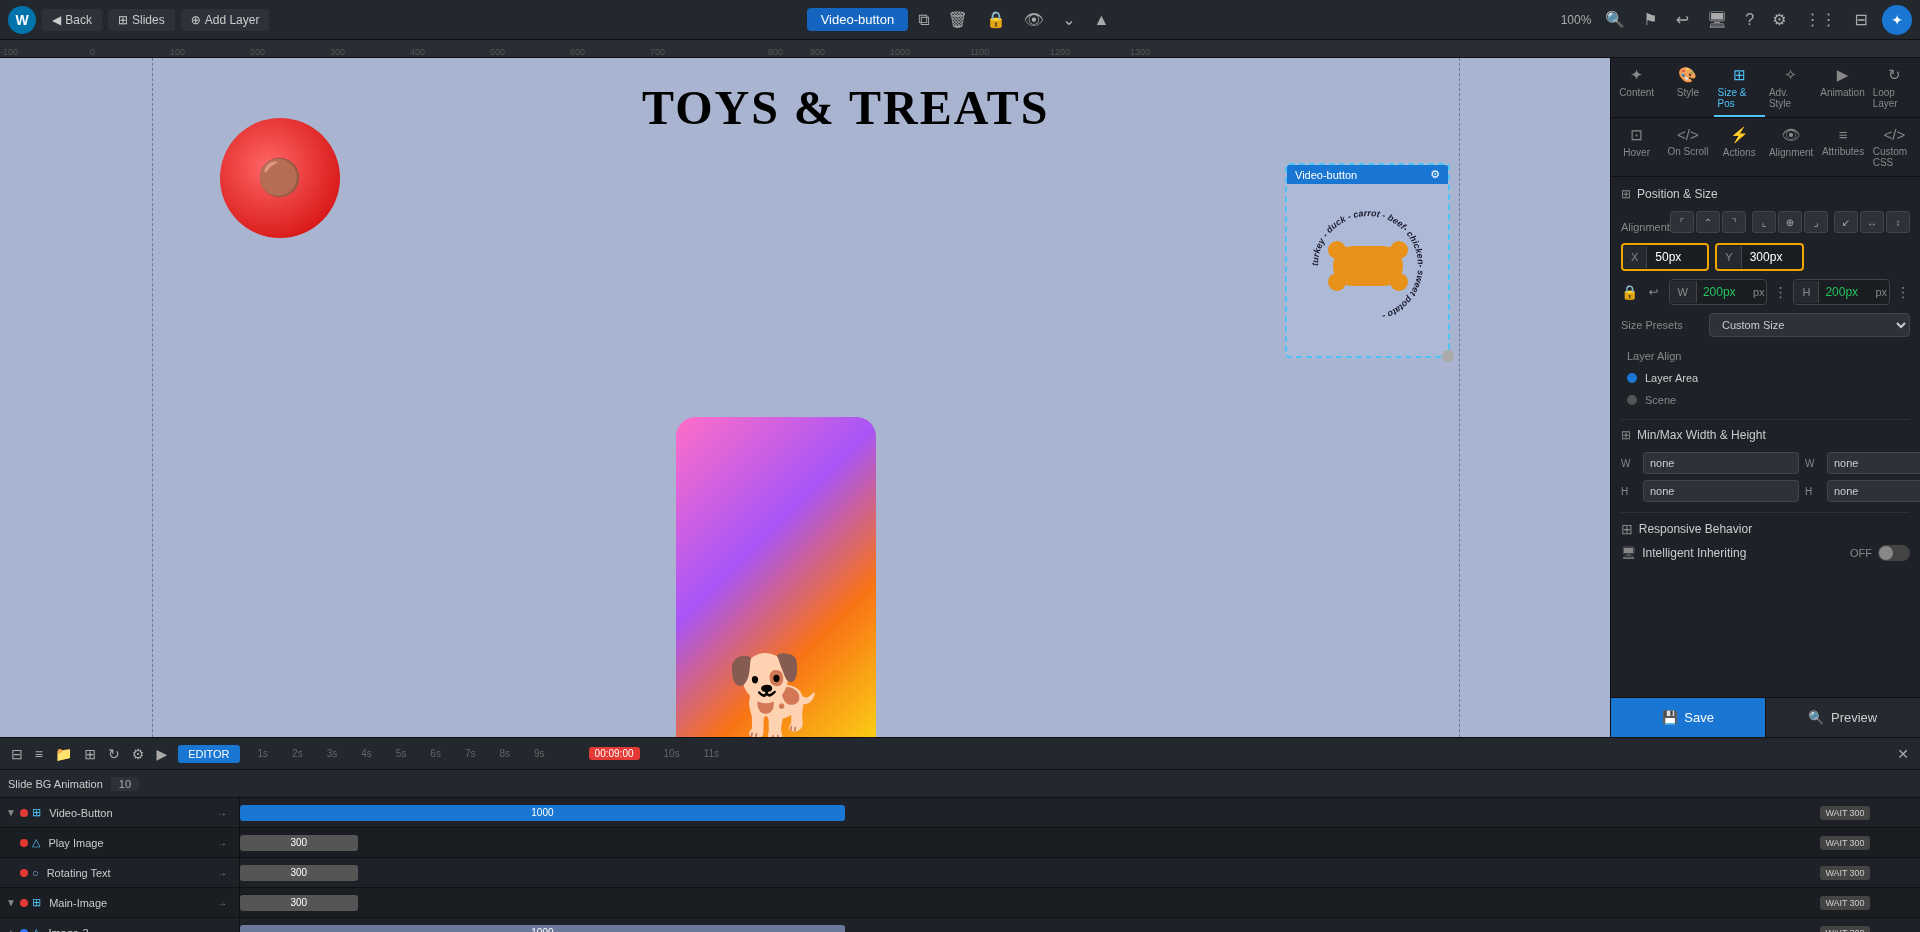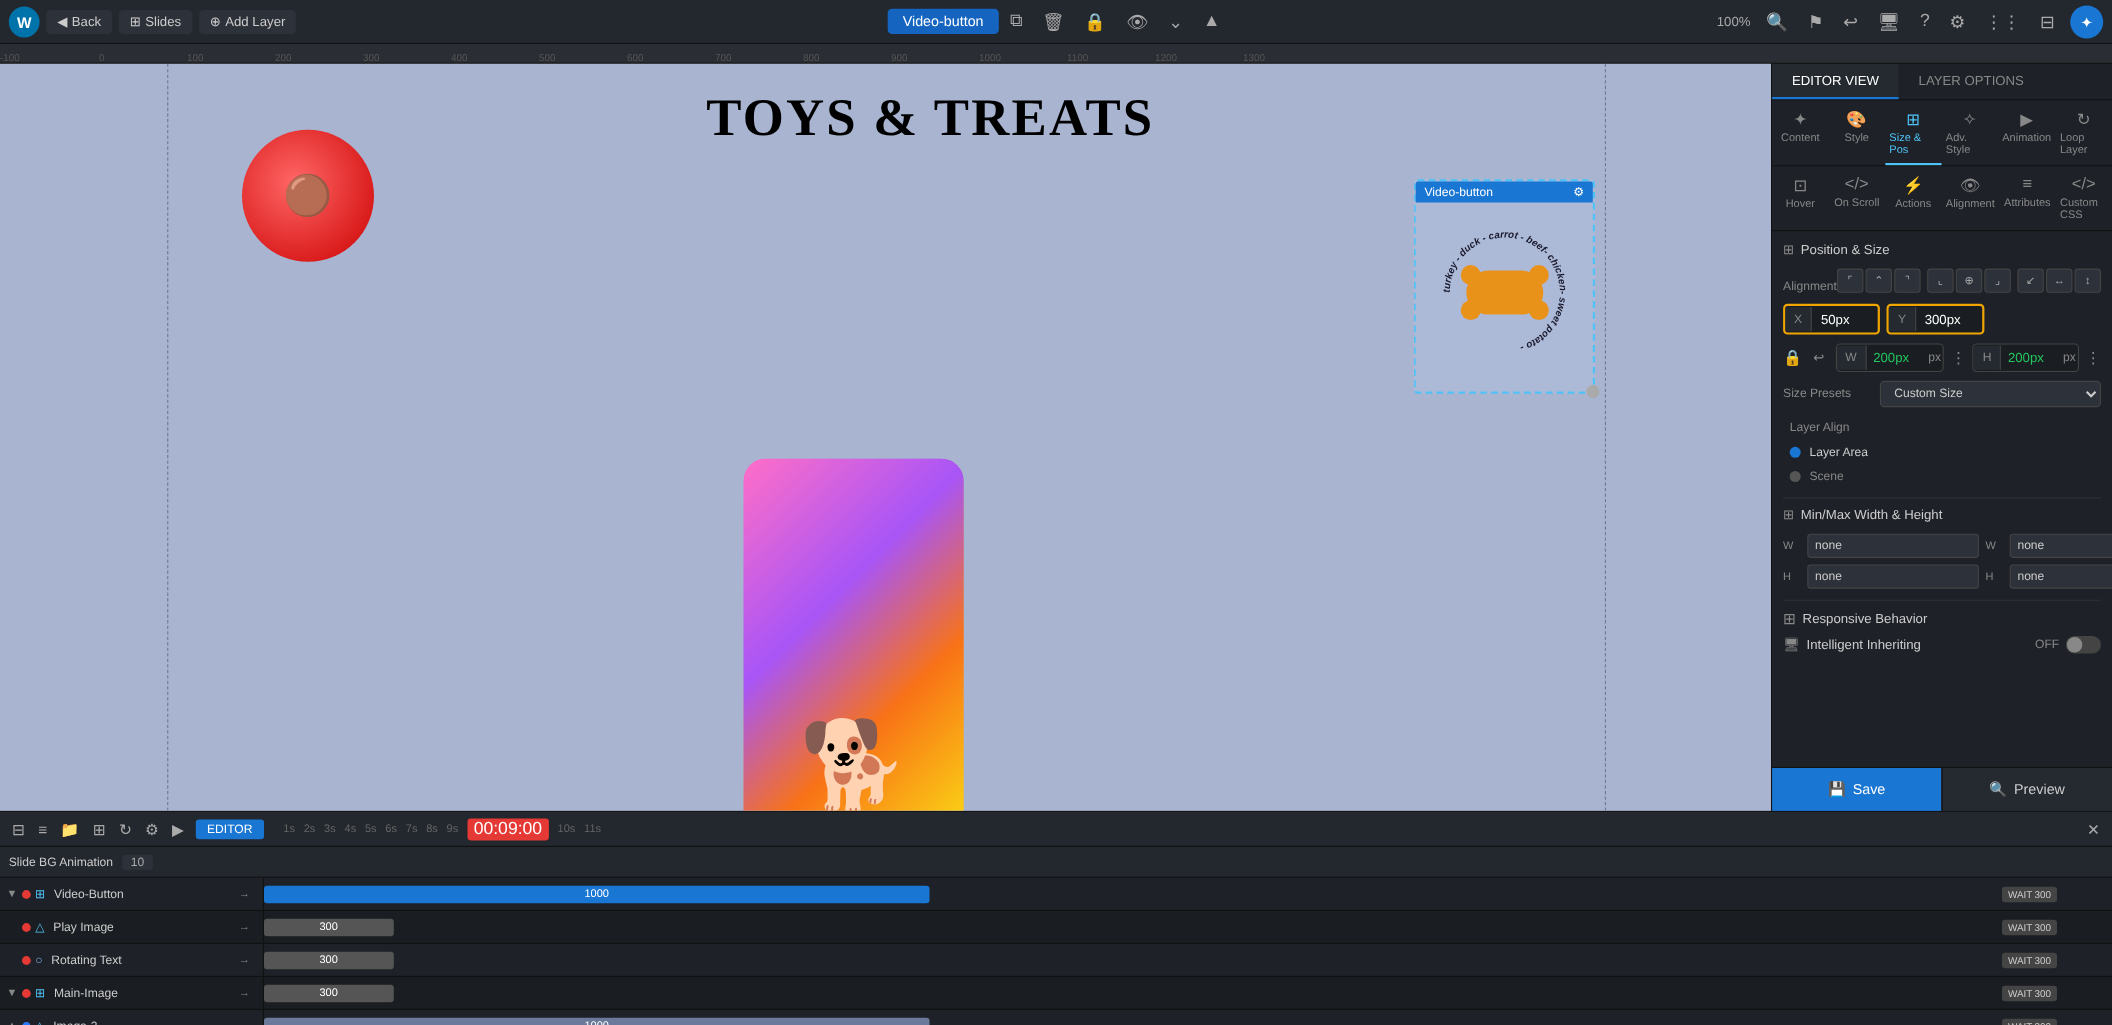--- a/index.html
+++ b/index.html
@@ -184,21 +184,21 @@
   <div style="position:relative; width:100%; height:100%;">
     <span class="ruler-tick" style="left:0px;">-100</span>
     <span class="ruler-tick" style="left:90px;">0</span>
     <span class="ruler-tick" style="left:170px;">100</span>
     <span class="ruler-tick" style="left:250px;">200</span>
     <span class="ruler-tick" style="left:330px;">300</span>
     <span class="ruler-tick" style="left:410px;">400</span>
     <span class="ruler-tick" style="left:490px;">500</span>
     <span class="ruler-tick" style="left:570px;">600</span>
     <span class="ruler-tick" style="left:650px;">700</span>
-    <span class="ruler-tick" style="left:730px;">800</span>
+    <span class="ruler-tick" style="left:768px;">800</span>
     <span class="ruler-tick" style="left:810px;">900</span>
     <span class="ruler-tick" style="left:890px;">1000</span>
     <span class="ruler-tick" style="left:970px;">1100</span>
     <span class="ruler-tick" style="left:1050px;">1200</span>
     <span class="ruler-tick" style="left:1130px;">1300</span>
   </div>
 </div>
 
 <div class="main-layout">
 
@@ -245,24 +245,20 @@
           </div>
         </div>
 
         <div style="position:absolute;bottom:-6px;right:-6px;width:12px;height:12px;background:#aaa;border-radius:50%;cursor:se-resize;"></div>
       </div>
     </div>
   </div>
 
   <div class="right-panel">
 
-    <div class="panel-tabs">
-      <div class="panel-tab active">EDITOR VIEW</div>
-      <div class="panel-tab">LAYER OPTIONS</div>
-    </div>
 
     <div class="panel-nav">
       <div class="panel-nav-item">
         <span class="nav-icon">✦</span>
         <span>Content</span>
       </div>
       <div class="panel-nav-item">
         <span class="nav-icon">🎨</span>
         <span>Style</span>
       </div>
@@ -449,31 +445,31 @@
     <div class="timeline-controls">
       <span class="timeline-ctrl-icon">⊟</span>
       <span class="timeline-ctrl-icon">≡</span>
       <span class="timeline-ctrl-icon">📁</span>
       <span class="timeline-ctrl-icon">⊞</span>
       <span class="timeline-ctrl-icon">↻</span>
       <span class="timeline-ctrl-icon">⚙</span>
       <span class="timeline-ctrl-icon">▶</span>
     </div>
     <span class="editor-label">EDITOR</span>
-    <div style="flex:1;display:flex;align-items:center;gap:8px;padding-left:10px;">
+    <div style="flex:1;display:flex;align-items:center;gap:24px;padding-left:10px;">
       <span style="font-size:10px;color:#666;">1s</span>
       <span style="font-size:10px;color:#666;">2s</span>
       <span style="font-size:10px;color:#666;">3s</span>
       <span style="font-size:10px;color:#666;">4s</span>
       <span style="font-size:10px;color:#666;">5s</span>
       <span style="font-size:10px;color:#666;">6s</span>
       <span style="font-size:10px;color:#666;">7s</span>
       <span style="font-size:10px;color:#666;">8s</span>
       <span style="font-size:10px;color:#666;">9s</span>
-      <span style="background:#e53935;color:#fff;padding:1px 6px;border-radius:3px;font-size:16px;">00:09:00</span>
+      <span style="background:#e53935;color:#fff;padding:1px 6px;border-radius:3px;font-size:10px;margin-left:20px;">00:09:00</span>
       <span style="font-size:10px;color:#666;">10s</span>
       <span style="font-size:10px;color:#666;">11s</span>
     </div>
     <span class="timeline-ctrl-icon">✕</span>
   </div>
 
   <div style="height:28px;background:#23272e;border-bottom:1px solid #111;display:flex;align-items:center;padding:0 8px;gap:8px;">
     <span style="font-size:11px;color:#ccc;">Slide BG Animation</span>
     <span style="font-size:11px;color:#aaa;padding:1px 8px;background:#2d3139;border-radius:3px;">10</span>
   </div>

